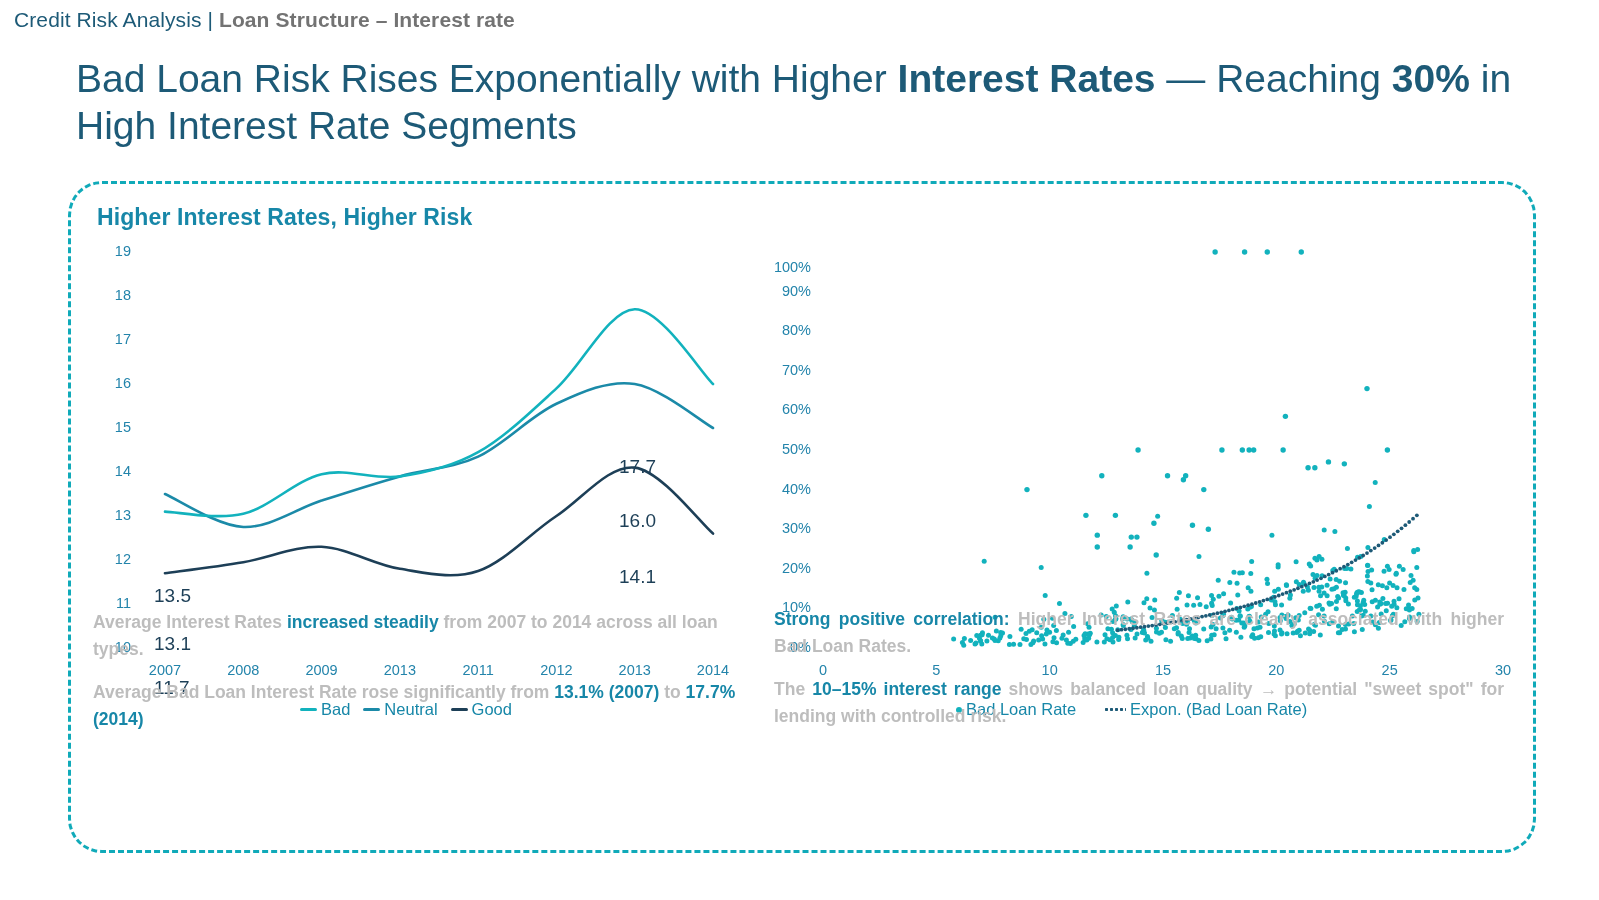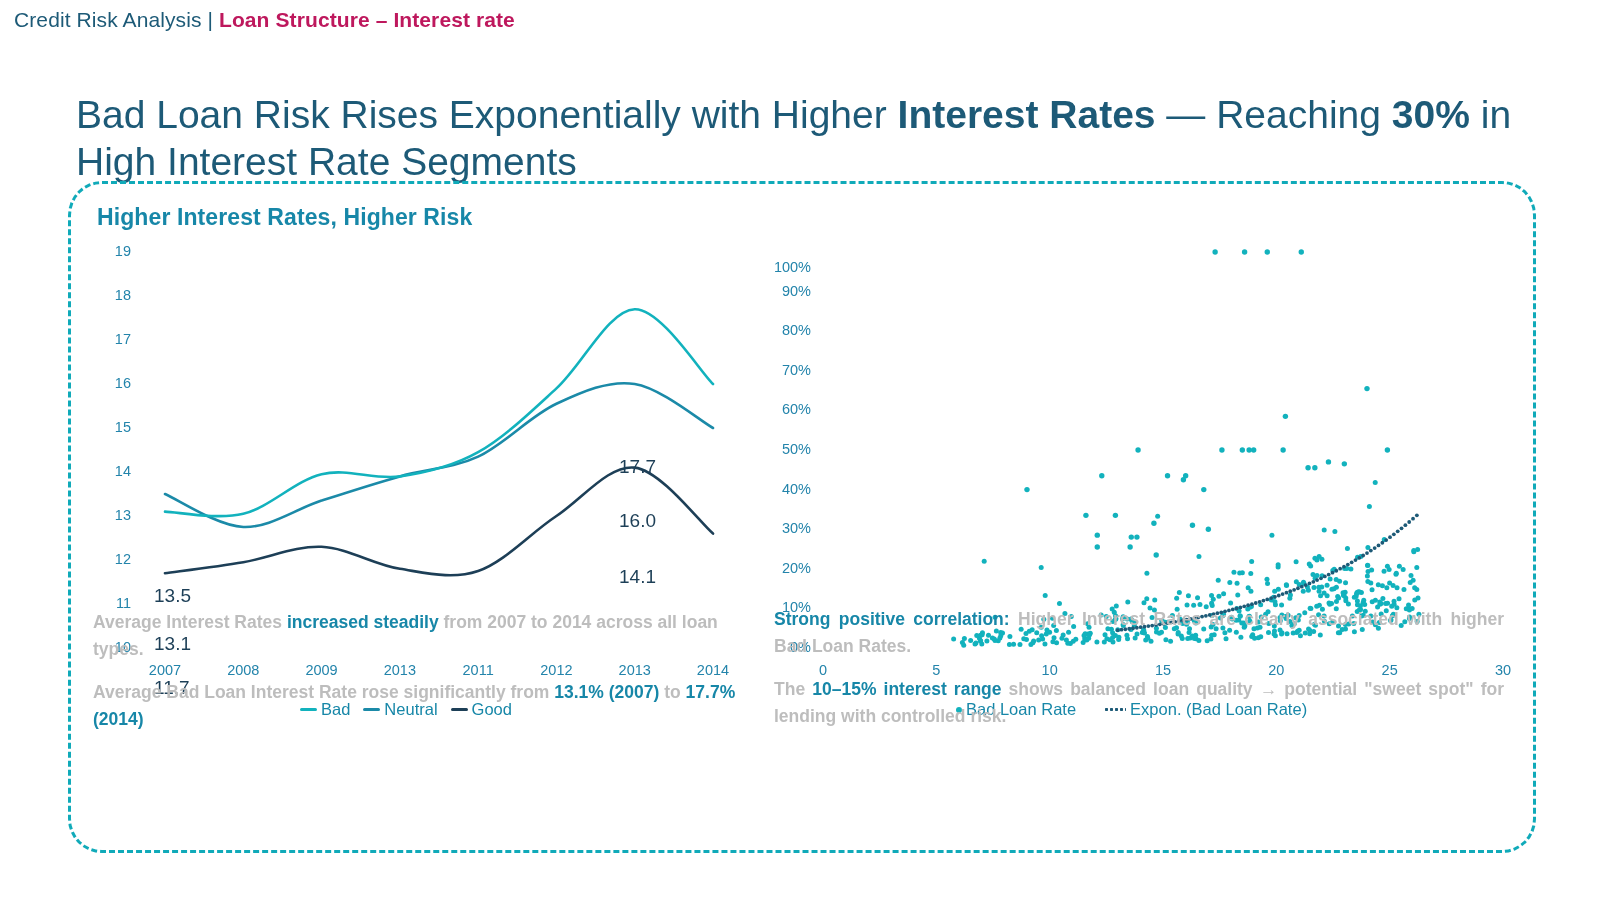--- a/index.html
+++ b/index.html
@@ -10,25 +10,25 @@
     overflow: hidden;
   }
   .page { position: relative; width: 1599px; height: 900px; background:#fff; }
 
   
   .eyebrow {
     position: absolute; left: 14px; top: 8px;
     font-size: 21px; color: #1d5a77; letter-spacing: .1px;
     white-space: nowrap;
   }
-  .eyebrow .bold { font-weight: 700; color:#be185d; }
+  .eyebrow .bold { font-weight: 700; color:#737373; }
 
   .headline {
     position: absolute; left: 76px; top: 55px; width: 1440px;
-    font-size: 39px; line-height: 47px; color: #1d5a77; font-weight: 400; margin-top: 36px;
+    font-size: 39px; line-height: 47px; color: #1d5a77; font-weight: 400;
   }
   .headline b { font-weight: 700; }
 
   
   .card {
     position: absolute; left: 68px; top: 181px;
     width: 1468px; height: 672px;
     border: 3px dashed #10aab9;
     border-radius: 34px;
   }

